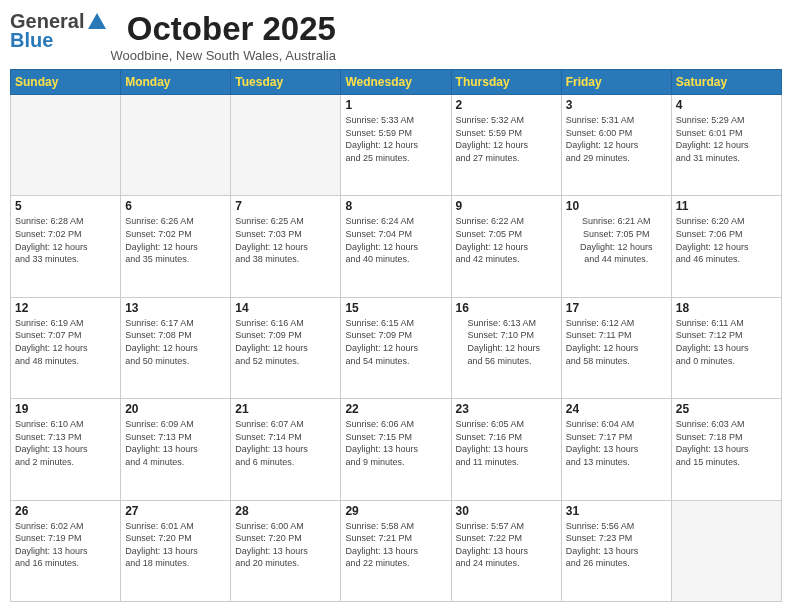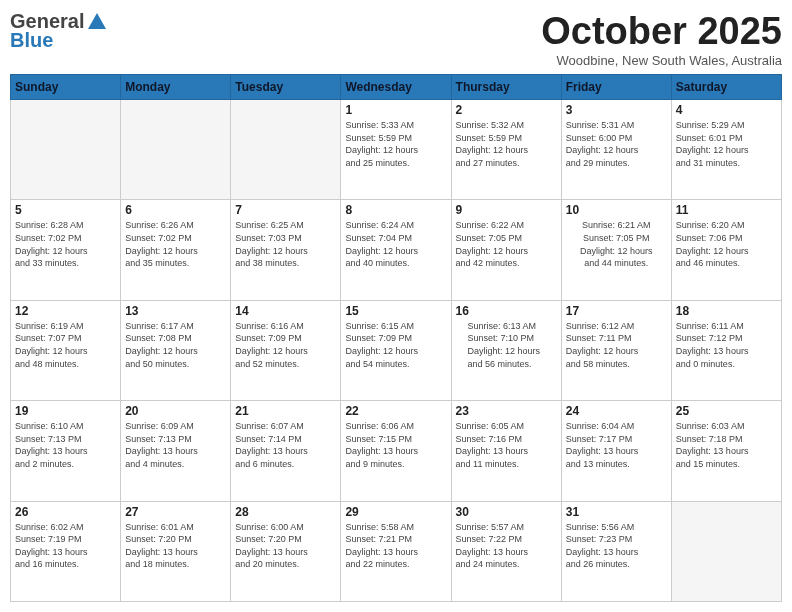--- a/index.html
+++ b/index.html
@@ -12,51 +12,50 @@
     }
     .page {
       width: 792px;
       height: 612px;
       padding: 10px;
       display: flex;
       flex-direction: column;
     }
     .header {
       display: flex;
-      justify-content: space-between;
       align-items: flex-start;
       margin-bottom: 6px;
     }
     .logo {
       display: flex;
       flex-direction: column;
       align-items: flex-start;
     }
     .title-block {
       text-align: right;
     }
     .month-title {
-      font-size: 38px;
+      font-size: 33px;
       font-weight: bold;
       color: #222;
     }
     .location {
       font-size: 13px;
       color: #555;
     }
     .calendar {
       flex: 1;
       border: 1px solid #ccc;
       border-collapse: collapse;
       width: 100%;
       table-layout: fixed;
     }
     .calendar th {
       background: #2979b8;
-      color: #0f172a;
+      color: #fde047;
       font-size: 12px;
       padding: 5px 4px;
       border: 1px solid #2266a0;
       text-align: left;
       font-weight: bold;
     }
     .calendar td {
       border: 1px solid #ccc;
       vertical-align: top;
       padding: 3px 4px;

